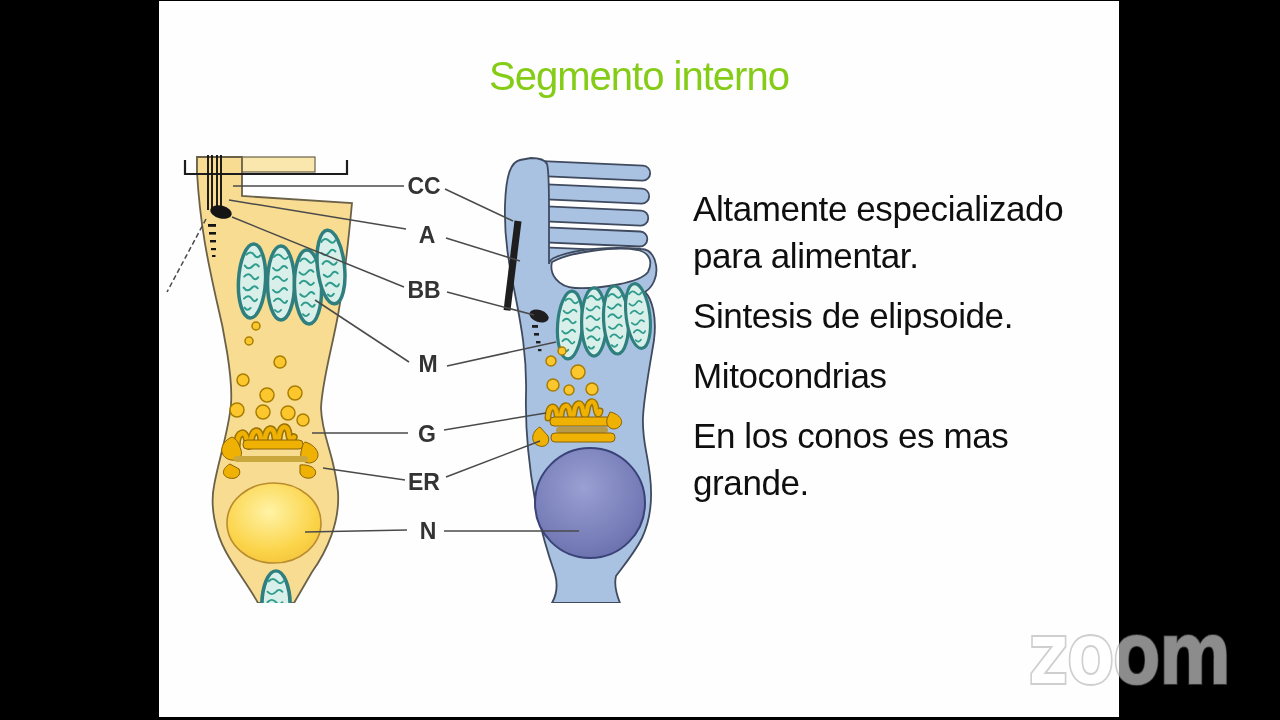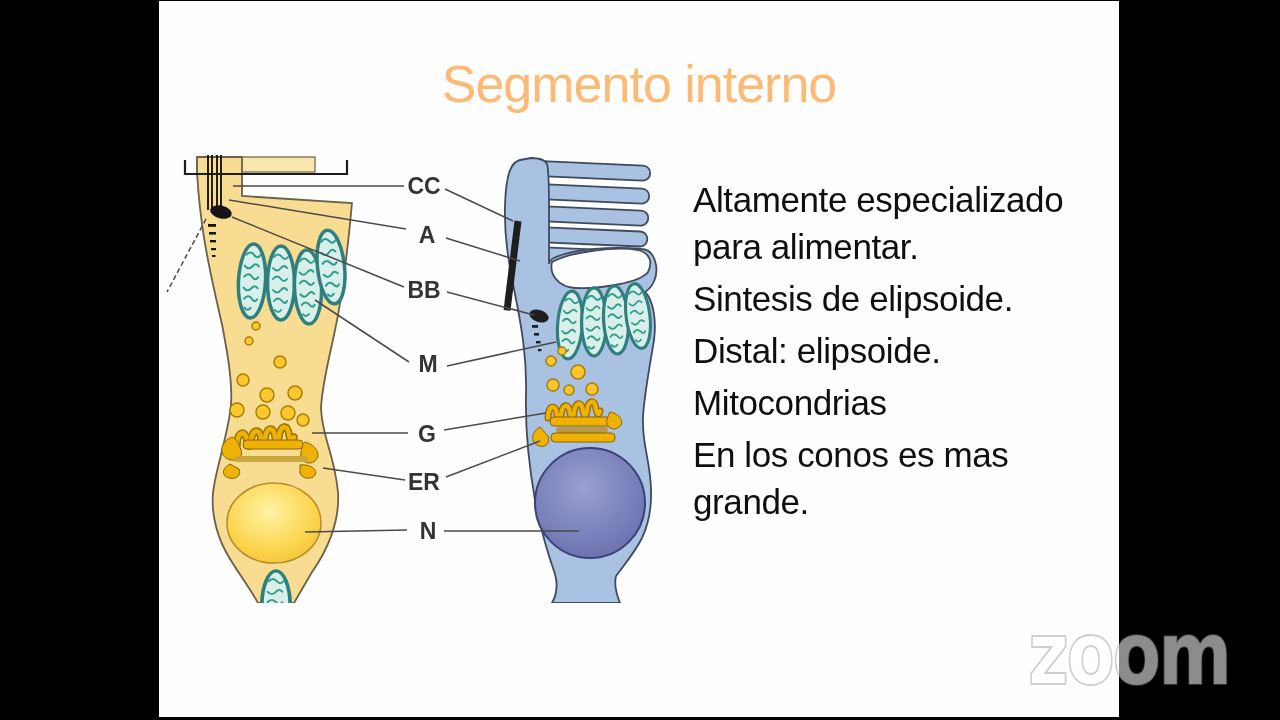--- a/index.html
+++ b/index.html
@@ -7,28 +7,28 @@
   .page {
     position:relative; width:1280px; height:720px; background:#000;
     font-family:"Liberation Sans", sans-serif;
   }
   .slide {
     position:absolute; left:159px; top:1px; width:960px; height:716px;
     background:#fefefe;
   }
   .slide-title {
     position:absolute; left:159px; top:54px; width:960px;
-    text-align:center; font-size:52px; font-weight:400; color:#fdba74;
+    text-align:center; font-size:40px; font-weight:400; color:#84cc16;
     letter-spacing:-1px;
   }
   .text-col {
     position:absolute; left:693px; top:172px; width:398px;
     font-size:35px; line-height:47px; color:#0f0f0f; letter-spacing:-0.4px;
   }
-  .text-col p { margin:4px 0 5px 0; }
+  .text-col p { margin:13px 0 5px 0; }
   .diagram-svg { position:absolute; left:160px; top:148px; }
   .lbl {
     font-family:"Liberation Sans", sans-serif; font-size:23px; font-weight:700;
     fill:#333; text-anchor:middle;
   }
   .leader { stroke:#4a4a4a; stroke-width:1.5; }
   .watermark {
     position:absolute; left:1028px; top:610px;
     font-family:"DejaVu Sans", sans-serif; font-weight:700;
     font-size:88px; line-height:88px; letter-spacing:-3px;
@@ -224,19 +224,18 @@
       <text class="lbl" x="428" y="372">M</text>
       <text class="lbl" x="427" y="442">G</text>
       <text class="lbl" x="424" y="490">ER</text>
       <text class="lbl" x="428" y="539">N</text>
     </g>
   </svg>
 
   <div class="text-col">
     <p>Altamente especializado para alimentar.</p>
     <p>Sintesis de elipsoide.</p>
-    <p>Distal: elipsoide.</p>
     <p>Mitocondrias</p>
     <p>En los conos es mas grande.</p>
   </div>
 
   <div class="watermark">zoom</div>
 </div>
 
 </body></html>

